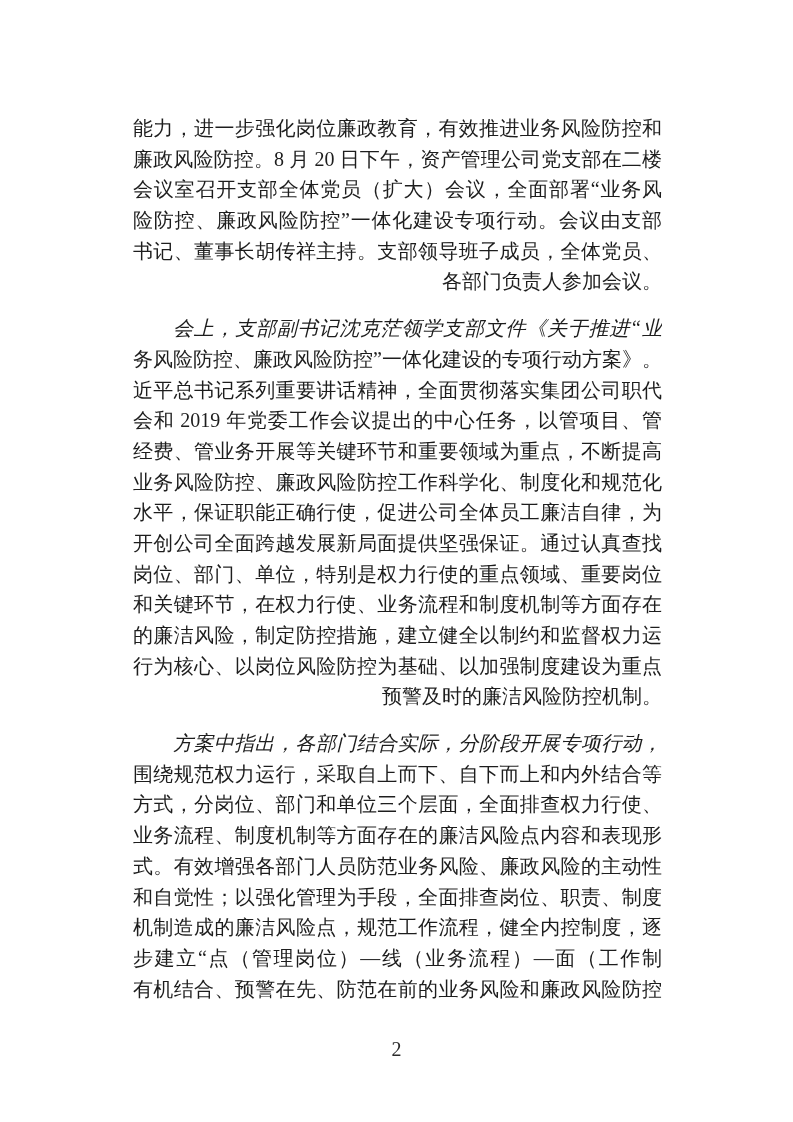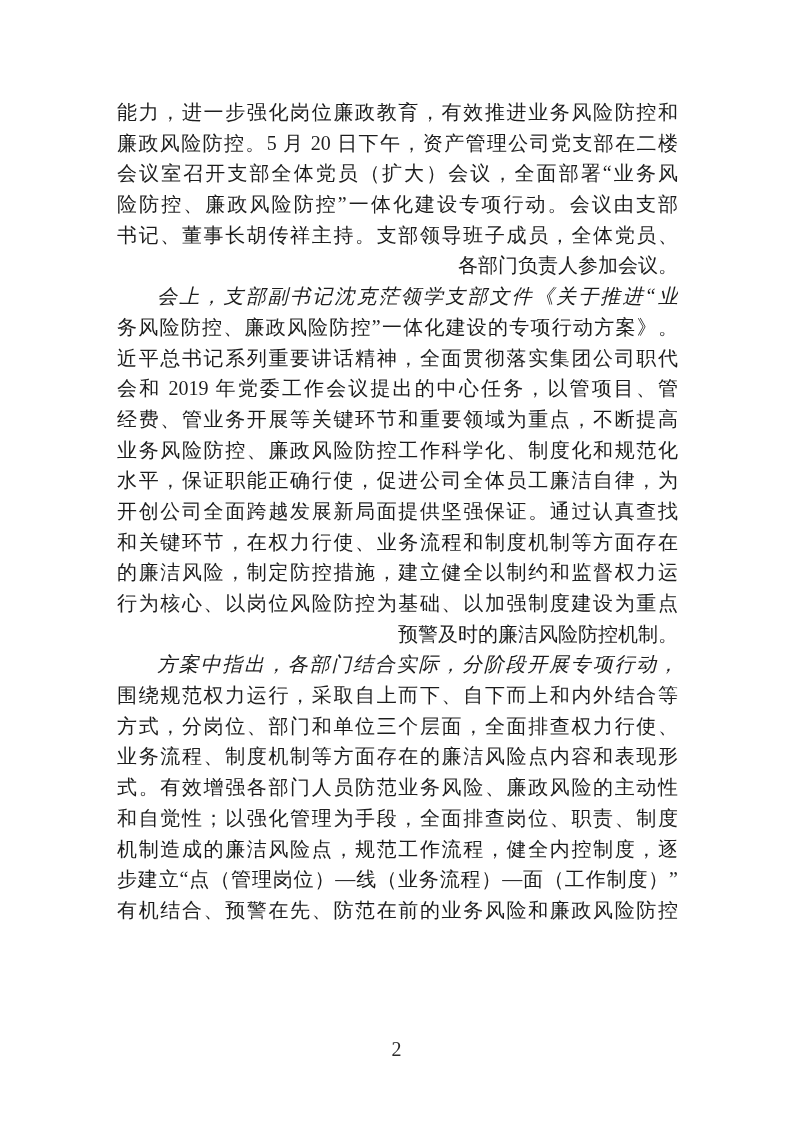--- a/index.html
+++ b/index.html
@@ -16,21 +16,21 @@
     font-family: "Liberation Serif", "DejaVu Serif", serif;
     color: #1d1d1d;
   }
   .text-block {
     position: absolute;
     left: 117px;
     top: 97px;
     width: 561px;
   }
   .para {
-    margin: 0;
+    margin: 16px;
     padding: 0;
   }
   .line {
     font-size: 20px;
     line-height: 30.7px;
     height: 30.7px;
     overflow: hidden;
     text-align: right;
     white-space: nowrap;
   }
@@ -57,35 +57,36 @@
     font-family: "Liberation Serif", "DejaVu Serif", serif;
   }
 </style>
 </head>
 <body>
 
 <div class="page">
   <div class="text-block">
       <div class="para">
         <div class="line j">能力，进一步强化岗位廉政教育，有效推进业务风险防控和</div>
-        <div class="line j">廉政风险防控。5 月 20 日下午，资产管理公司党支部在二楼</div>
+        <div class="line j">廉政风险防控。8 月 20 日下午，资产管理公司党支部在二楼</div>
         <div class="line j">会议室召开支部全体党员（扩大）会议，全面部署“业务风</div>
         <div class="line j">险防控、廉政风险防控”一体化建设专项行动。会议由支部</div>
         <div class="line j">书记、董事长胡传祥主持。支部领导班子成员，全体党员、</div>
         <div class="line">各部门负责人参加会议。</div>
       </div>
       <div class="para">
         <div class="line j indent">会上，支部副书记沈克茫领学支部文件《关于推进“业</div>
         <div class="line j">务风险防控、廉政风险防控”一体化建设的专项行动方案》。</div>
         <div class="line j">近平总书记系列重要讲话精神，全面贯彻落实集团公司职代</div>
         <div class="line j">会和 2019 年党委工作会议提出的中心任务，以管项目、管</div>
         <div class="line j">经费、管业务开展等关键环节和重要领域为重点，不断提高</div>
         <div class="line j">业务风险防控、廉政风险防控工作科学化、制度化和规范化</div>
         <div class="line j">水平，保证职能正确行使，促进公司全体员工廉洁自律，为</div>
         <div class="line j">开创公司全面跨越发展新局面提供坚强保证。通过认真查找</div>
+        <div class="line j">岗位、部门、单位，特别是权力行使的重点领域、重要岗位</div>
         <div class="line j">和关键环节，在权力行使、业务流程和制度机制等方面存在</div>
         <div class="line j">的廉洁风险，制定防控措施，建立健全以制约和监督权力运</div>
         <div class="line j">行为核心、以岗位风险防控为基础、以加强制度建设为重点</div>
         <div class="line">预警及时的廉洁风险防控机制。</div>
       </div>
       <div class="para">
         <div class="line j indent">方案中指出，各部门结合实际，分阶段开展专项行动，</div>
         <div class="line j">围绕规范权力运行，采取自上而下、自下而上和内外结合等</div>
         <div class="line j">方式，分岗位、部门和单位三个层面，全面排查权力行使、</div>
         <div class="line j">业务流程、制度机制等方面存在的廉洁风险点内容和表现形</div>

